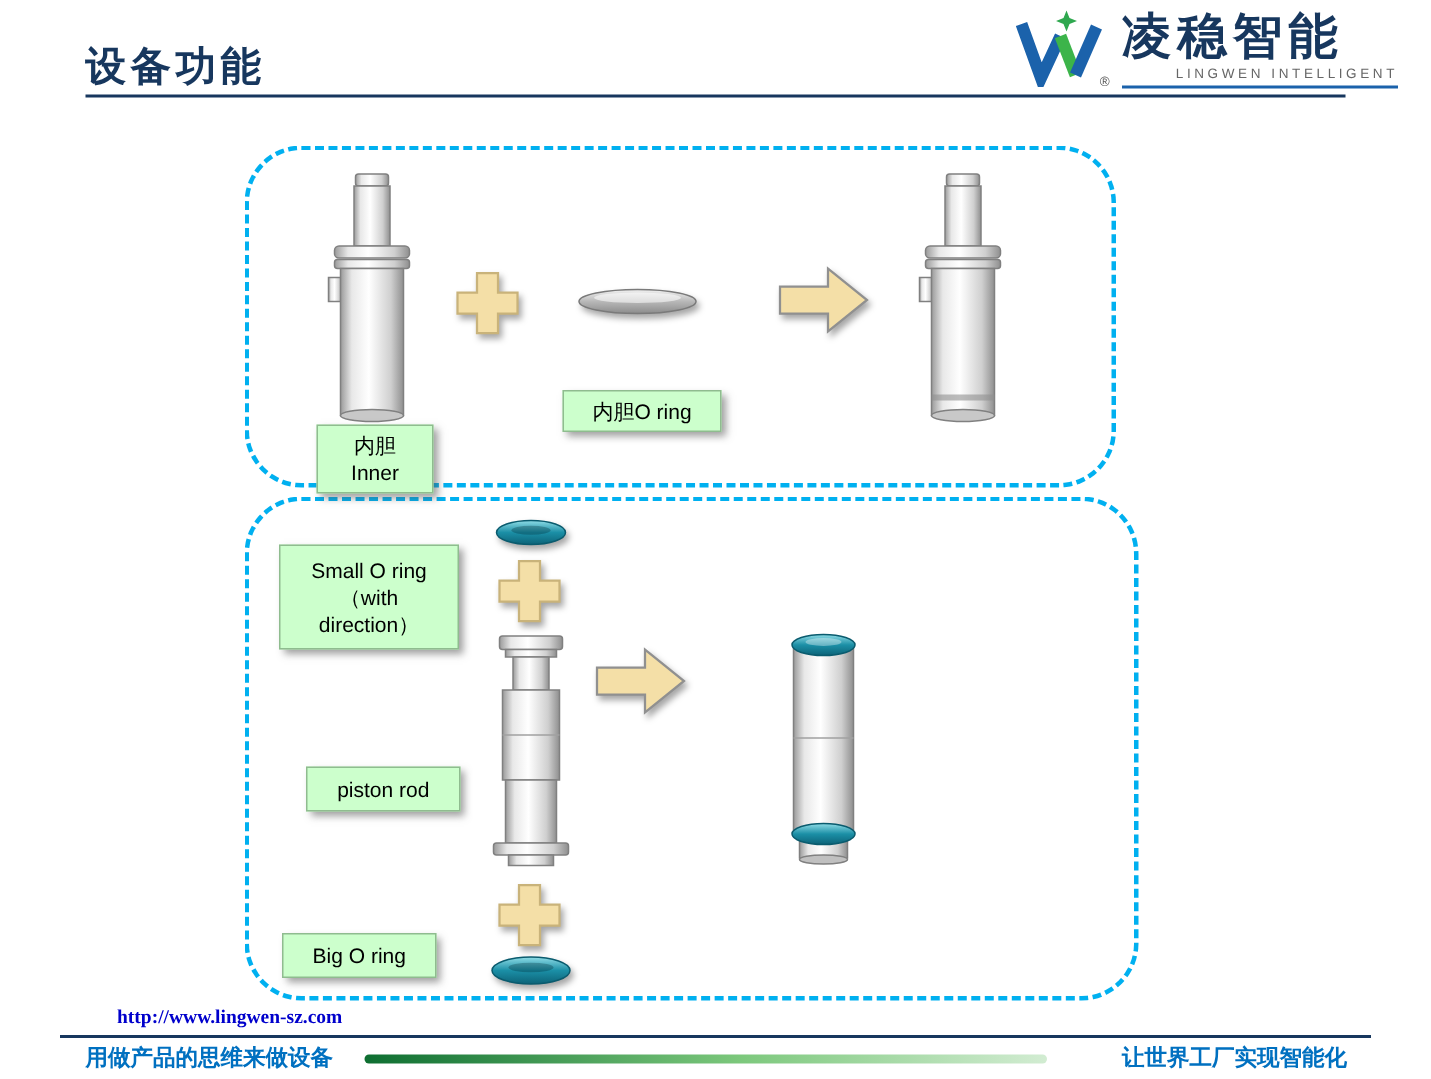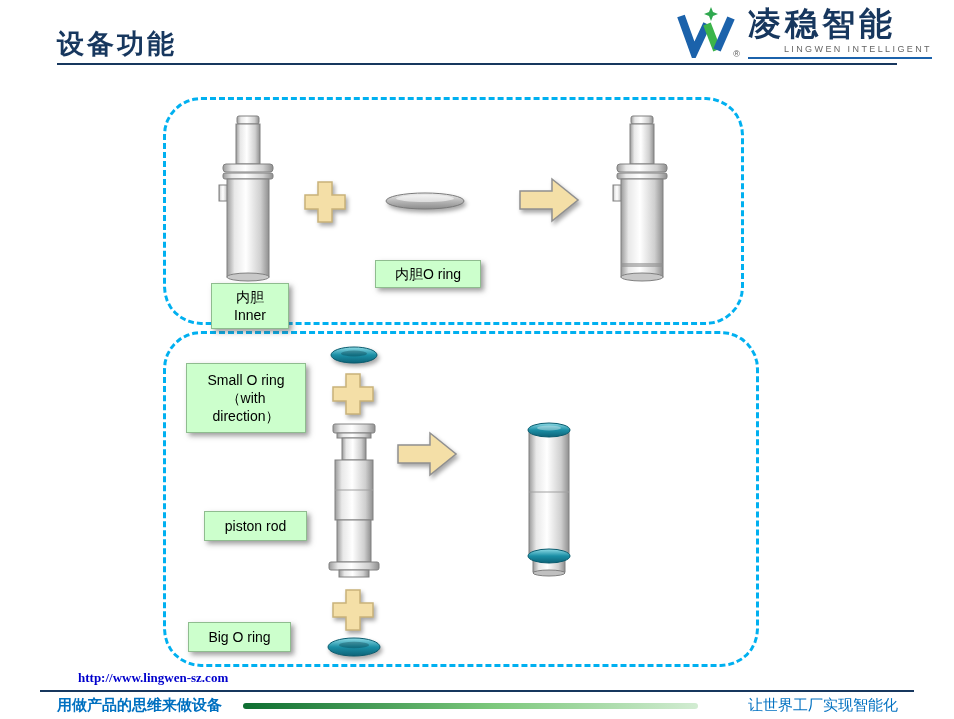--- a/index.html
+++ b/index.html
@@ -61,21 +61,21 @@
   #ring-big          { left:326px; top:637px; }
 
   
   .url {
     position:absolute; left:57px; top:670px;
     font-family:"Liberation Serif","DejaVu Serif",serif;
     font-weight:bold; font-size:13px; color:#0000CC;padding-left:21px;
   }
   .footer-rule { position:absolute; left:40px; top:690px; width:874px; height:2px; background:#17375E; }
   .slogan-left  { position:absolute; left:57px;  top:696px; font-size:15px; font-weight:bold; color:#0070C0; }
-  .slogan-right { position:absolute; right:56px; top:696px; font-size:15px; font-weight:normal; color:#0070C0; }
+  .slogan-right { position:absolute; right:56px; top:696px; font-size:15px; font-weight:bold; color:#0070C0; }
   .green-bar {
     position:absolute; left:243px; top:703px; width:455px; height:6px; border-radius:3px;
     background:linear-gradient(90deg,#0e6e31,#7cc87c 55%,#d2ecd2);
   }
 </style>
 </head>
 <body>
 
 <div class="slide">
 

